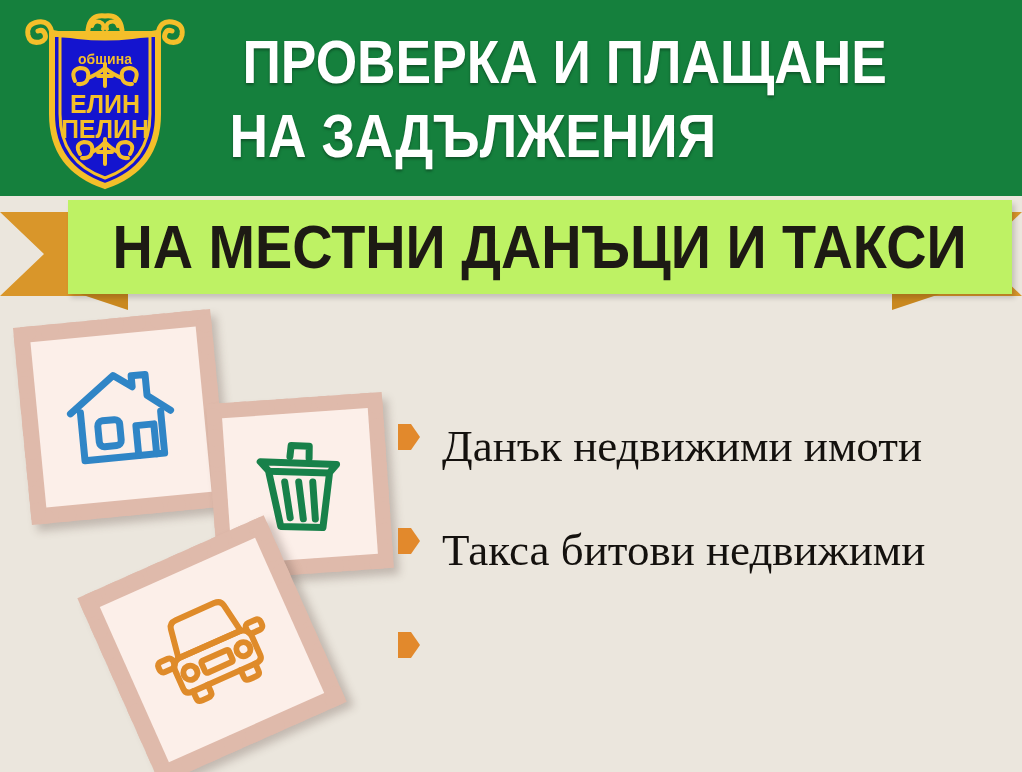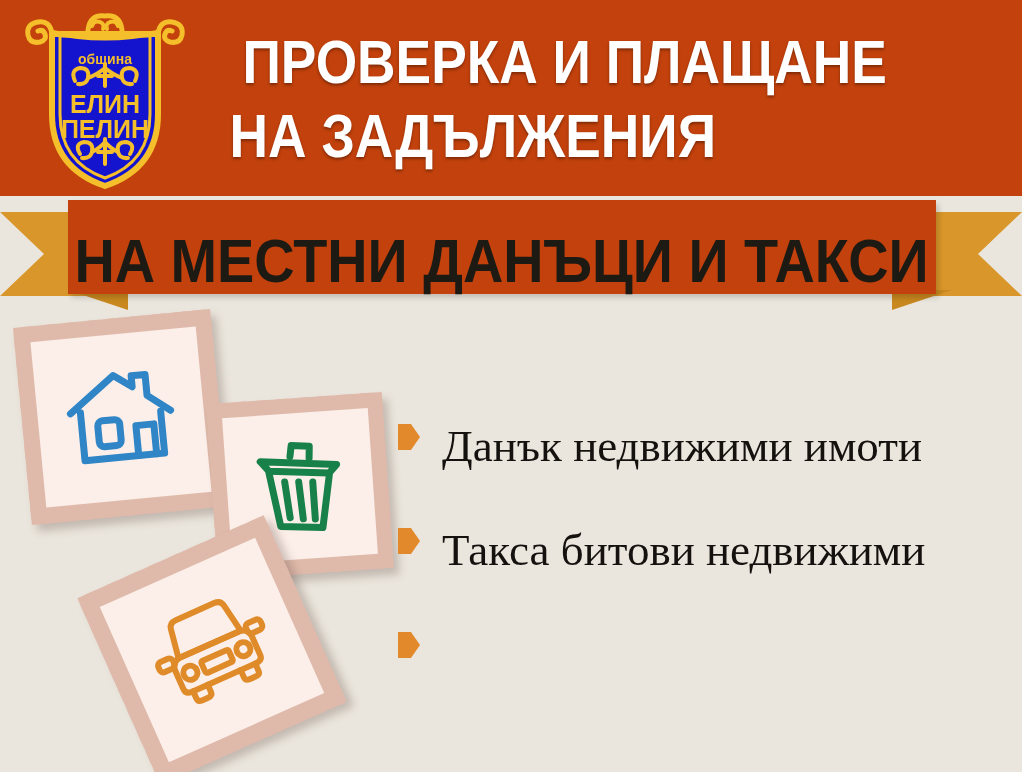--- a/index.html
+++ b/index.html
@@ -7,21 +7,21 @@
     width:1022px;height:772px;overflow:hidden;
     background:#ebe6dd;
     font-family:"Liberation Sans",sans-serif;
     position:relative;
   }
   .stage{position:relative;width:1022px;height:772px;overflow:hidden;background:#ebe6dd;}
 
   
   .header{
     position:absolute;left:0;top:0;width:1022px;height:196px;
-    background:#c2410c;
+    background:#15803d;
     z-index:5;
   }
   .crest{
     position:absolute;left:20px;top:6px;width:170px;height:184px;
   }
   .crest svg{display:block;width:170px;height:184px;}
 
   .header-title{
     position:absolute;left:190px;top:14px;width:820px;height:170px;
     display:flex;flex-direction:column;align-items:flex-start;justify-content:center;
@@ -54,23 +54,23 @@
   .ribbon-tail.right{
     right:0;
     clip-path:polygon(0 0,118px 0,74px 42px,118px 84px,0 84px);
   }
   .ribbon-fold{
     position:absolute;top:94px;height:20px;background:#c9881f;
   }
   .ribbon-fold.left{left:68px;width:60px;clip-path:polygon(0 0,60px 0,60px 20px,0 0);}
   .ribbon-fold.right{right:70px;width:60px;clip-path:polygon(0 0,60px 0,60px 0,0 20px,0 0);}
   .ribbon-main{
-    position:absolute;left:68px;top:4px;width:868px;height:94px;
-    background:#c2410c;
-    display:flex;align-items:flex-end;justify-content:center;
+    position:absolute;left:68px;top:4px;width:944px;height:94px;
+    background:#bef264;
+    display:flex;align-items:center;justify-content:center;
     box-shadow:3px 4px 5px rgba(0,0,0,.16);
   }
   .ribbon-main .rtext{
     color:#1d1a14;
     font-weight:bold;
     font-size:62px;
     line-height:66px;
     transform:scaleX(0.9);
     white-space:nowrap;
     font-family:"Liberation Sans",sans-serif;

